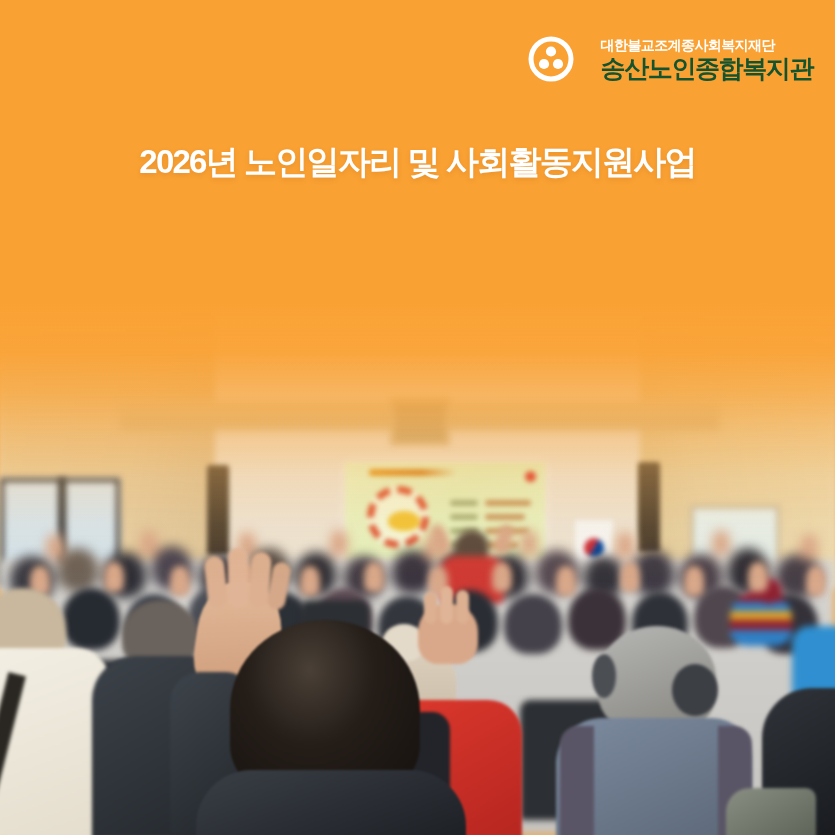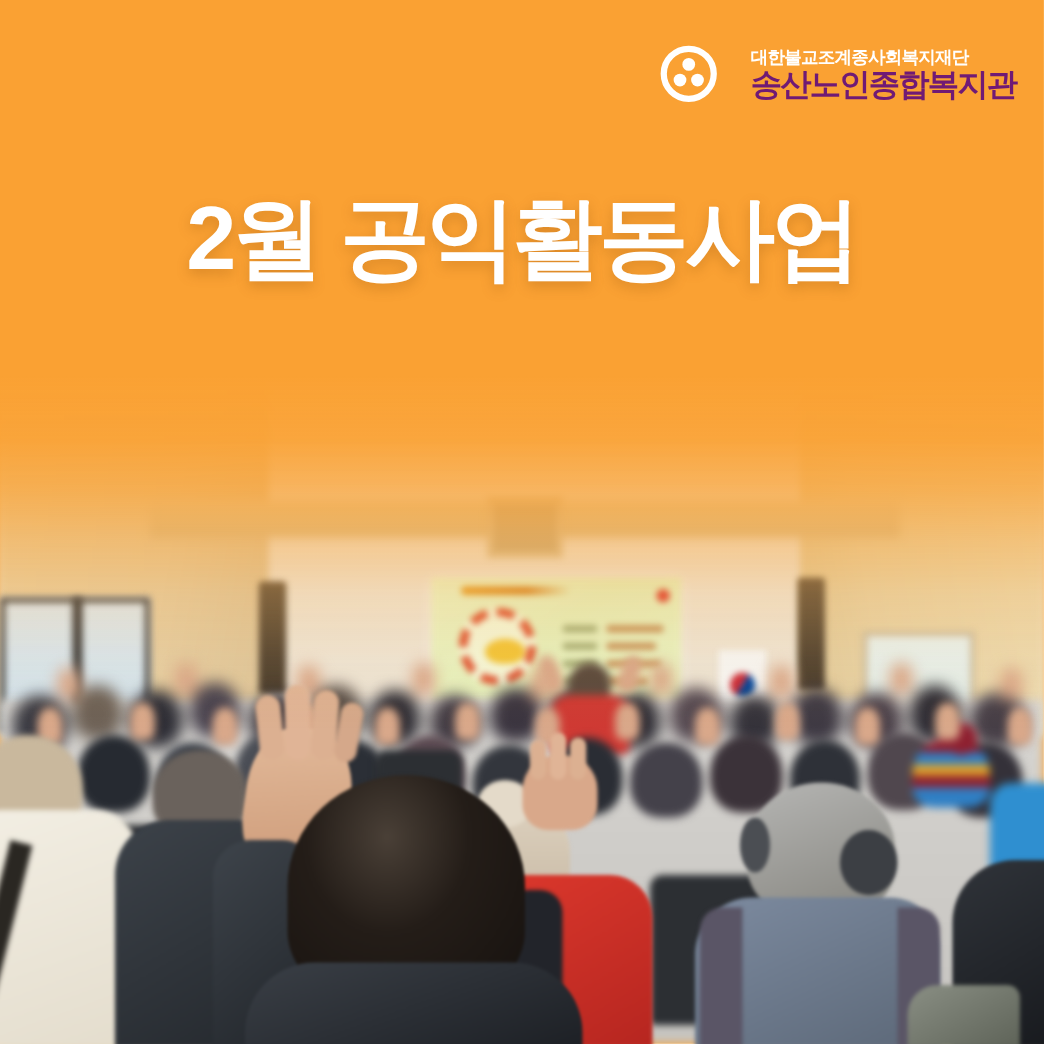--- a/index.html
+++ b/index.html
@@ -180,21 +180,21 @@
     width:46px; height:46px; flex:none;
     position:relative;
   }
   .logo-text { line-height:1; }
   .logo-line1 {
     font-size:14px; font-weight:bold; color:#ffffff;
     letter-spacing:-0.6px; white-space:nowrap;
     margin-bottom:4px;
   }
   .logo-line2 {
-    font-size:25px; font-weight:bold; color:#701a75;
+    font-size:25px; font-weight:bold; color:#14532d;
     letter-spacing:-1.4px; white-space:nowrap;
   }
 
   
   .titles {
     position:absolute; left:0; top:143px; width:835px;
     text-align:center;
   }
   .t-sub {
     font-size:33px; font-weight:bold; color:#ffffff;
@@ -422,16 +422,16 @@
         <circle cx="30" cy="28" r="5.1" fill="#ffffff"></circle>
       </svg>
     </div>
     <div class="logo-text">
       <div class="logo-line1">대한불교조계종사회복지재단</div>
       <div class="logo-line2">송산노인종합복지관</div>
     </div>
   </div>
 
   <div class="titles">
-    <div class="t-main1">2월 공익활동사업</div>
+    <div class="t-sub">2026년 노인일자리 및 사회활동지원사업</div>
   </div>
 
 </div>
 
 </body></html>

